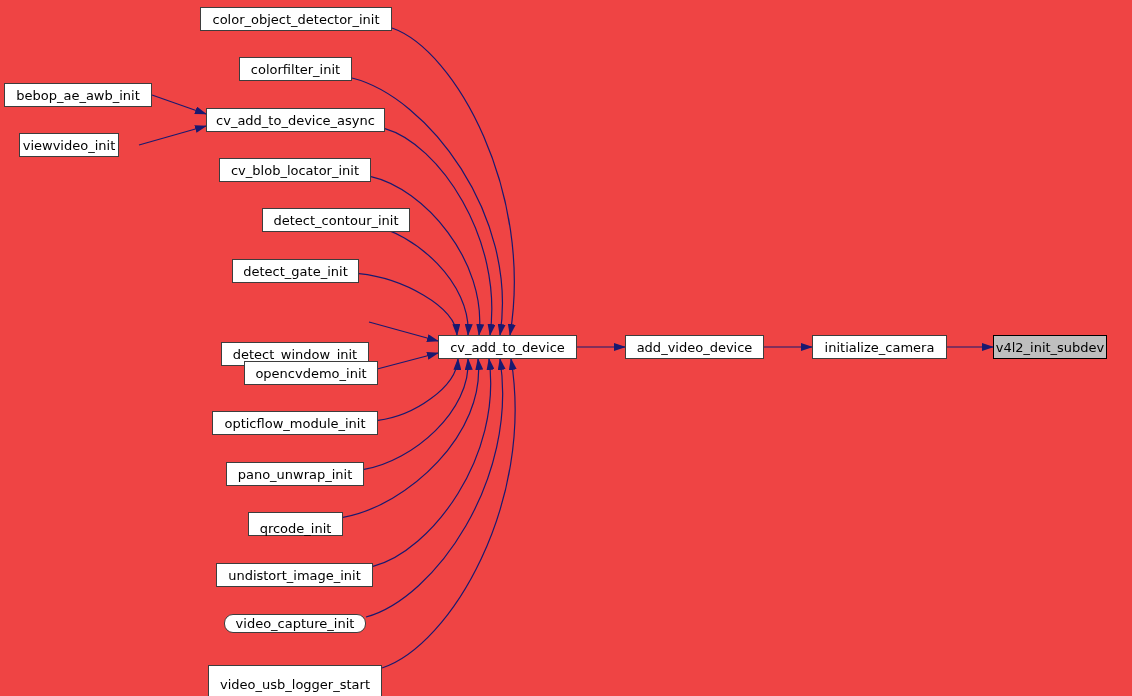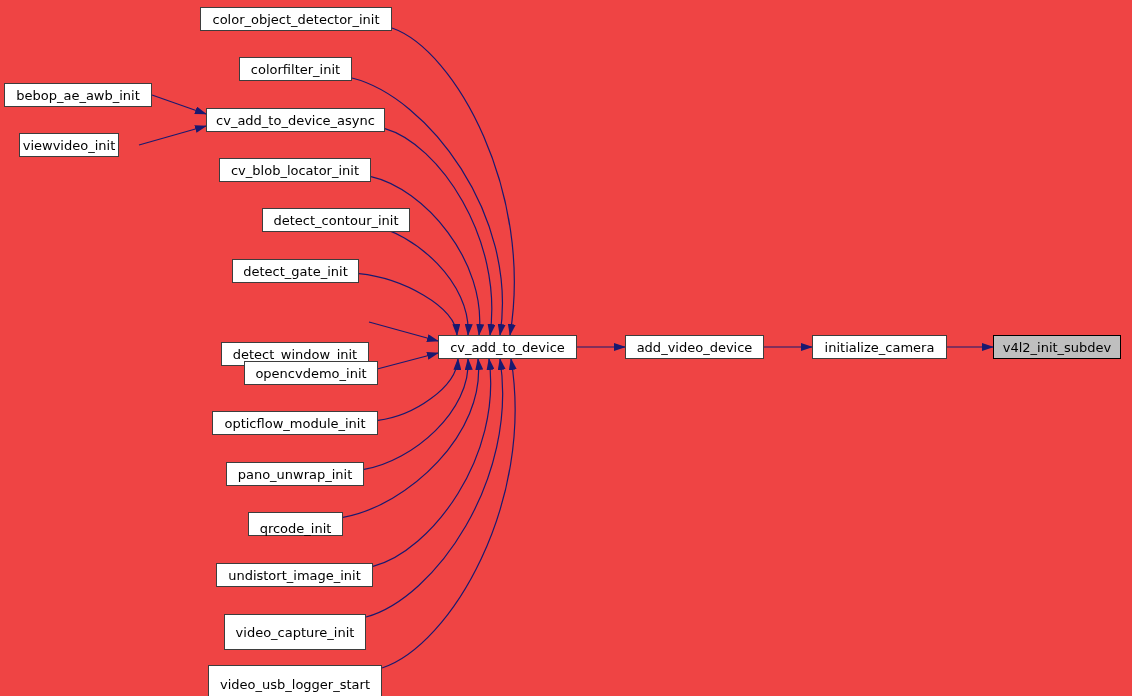--- a/index.html
+++ b/index.html
@@ -111,32 +111,32 @@
       </div>
       <div class="node" style="left: 226px; top: 462px; width: 138px; height: 24px;">
         <span>pano_unwrap_init</span>
       </div>
       <div class="node" style="left: 248px; top: 512px; width: 95px; height: 24px; align-items: flex-end;">
         <span>qrcode_init</span>
       </div>
       <div class="node" style="left: 216px; top: 563px; width: 157px; height: 24px;">
         <span>undistort_image_init</span>
       </div>
-      <div class="node" style="left: 224px; top: 614px; width: 142px; height: 36px;">
+      <div class="node" style="left: 224px; top: 614px; width: 142px; height: 19px; border-radius: 9px;">
         <span>video_capture_init</span>
       </div>
       <div class="node" style="left: 208px; top: 665px; width: 174px; height: 38px;">
         <span>video_usb_logger_start</span>
       </div>
       <div class="node" style="left: 438px; top: 335px; width: 139px; height: 24px;">
         <span>cv_add_to_device</span>
       </div>
       <div class="node" style="left: 625px; top: 335px; width: 139px; height: 24px;">
         <span>add_video_device</span>
       </div>
       <div class="node" style="left: 812px; top: 335px; width: 135px; height: 24px;">
         <span>initialize_camera</span>
       </div>
-      <div class="node highlighted" style="left: 993px; top: 335px; width: 128px; height: 24px;">
+      <div class="node highlighted" style="left: 993px; top: 335px; width: 114px; height: 24px;">
         <span>v4l2_init_subdev</span>
       </div>
     </div>
 </div>
 
 </body></html>

